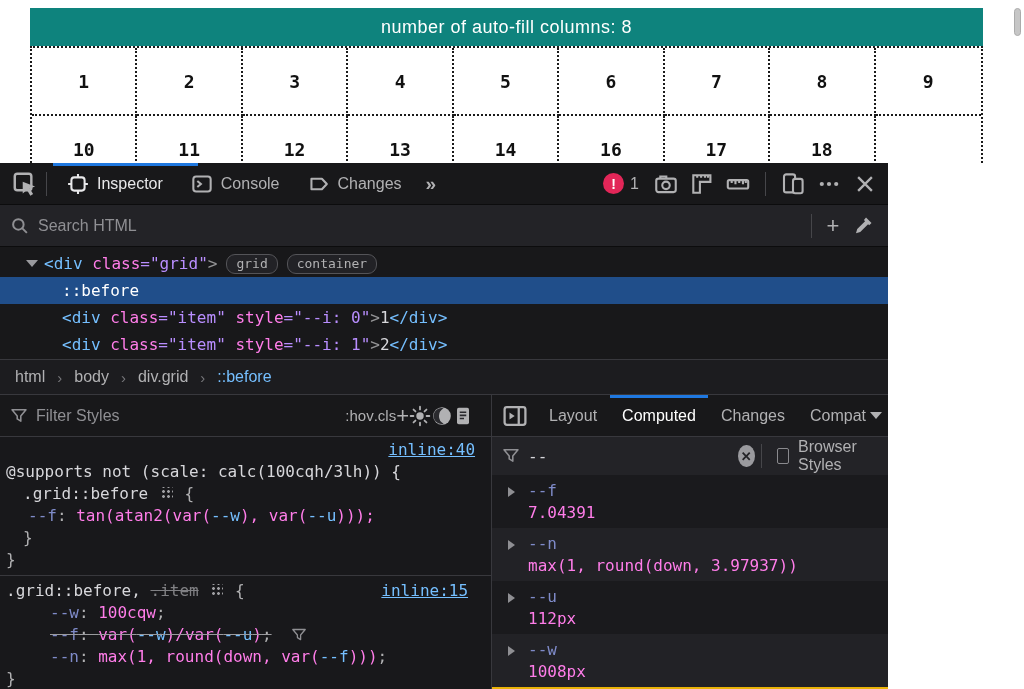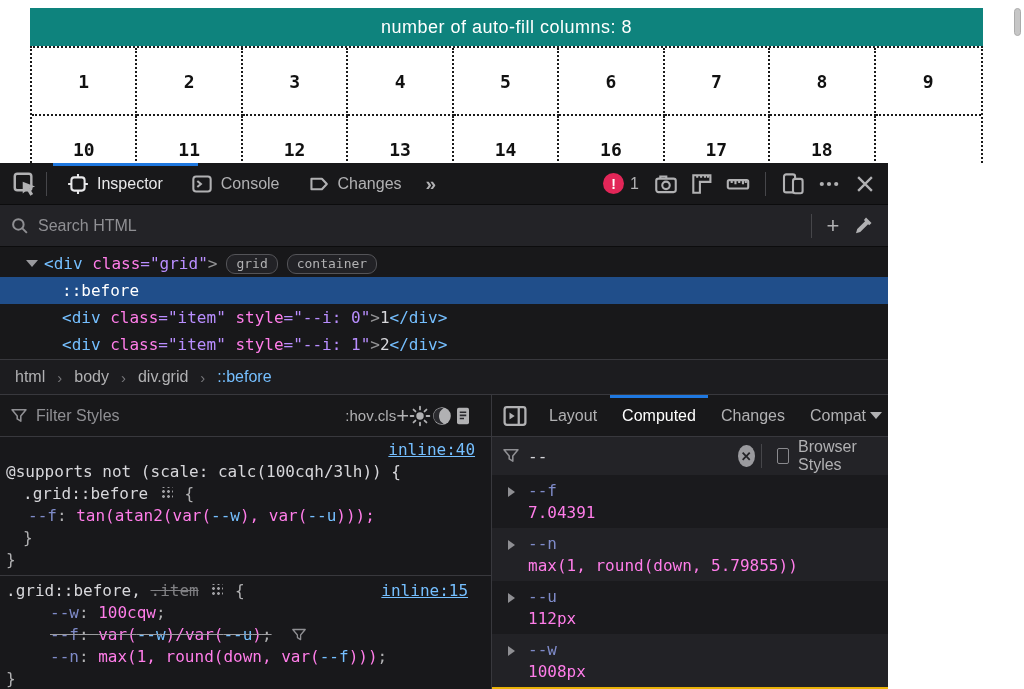--- a/index.html
+++ b/index.html
@@ -391,21 +391,21 @@
 
       <div class="comp-list">
         <div class="prop-row shade-a">
           <span class="prop-expander"></span>
           <div class="prop-name">--f</div>
           <div class="prop-value">7.04391</div>
         </div>
         <div class="prop-row shade-b">
           <span class="prop-expander"></span>
           <div class="prop-name">--n</div>
-          <div class="prop-value">max(1, round(down, 5.79855))</div>
+          <div class="prop-value">max(1, round(down, 3.97937))</div>
         </div>
         <div class="prop-row shade-a">
           <span class="prop-expander"></span>
           <div class="prop-name">--u</div>
           <div class="prop-value">112px</div>
         </div>
         <div class="prop-row shade-b">
           <span class="prop-expander"></span>
           <div class="prop-name">--w</div>
           <div class="prop-value">1008px</div>

